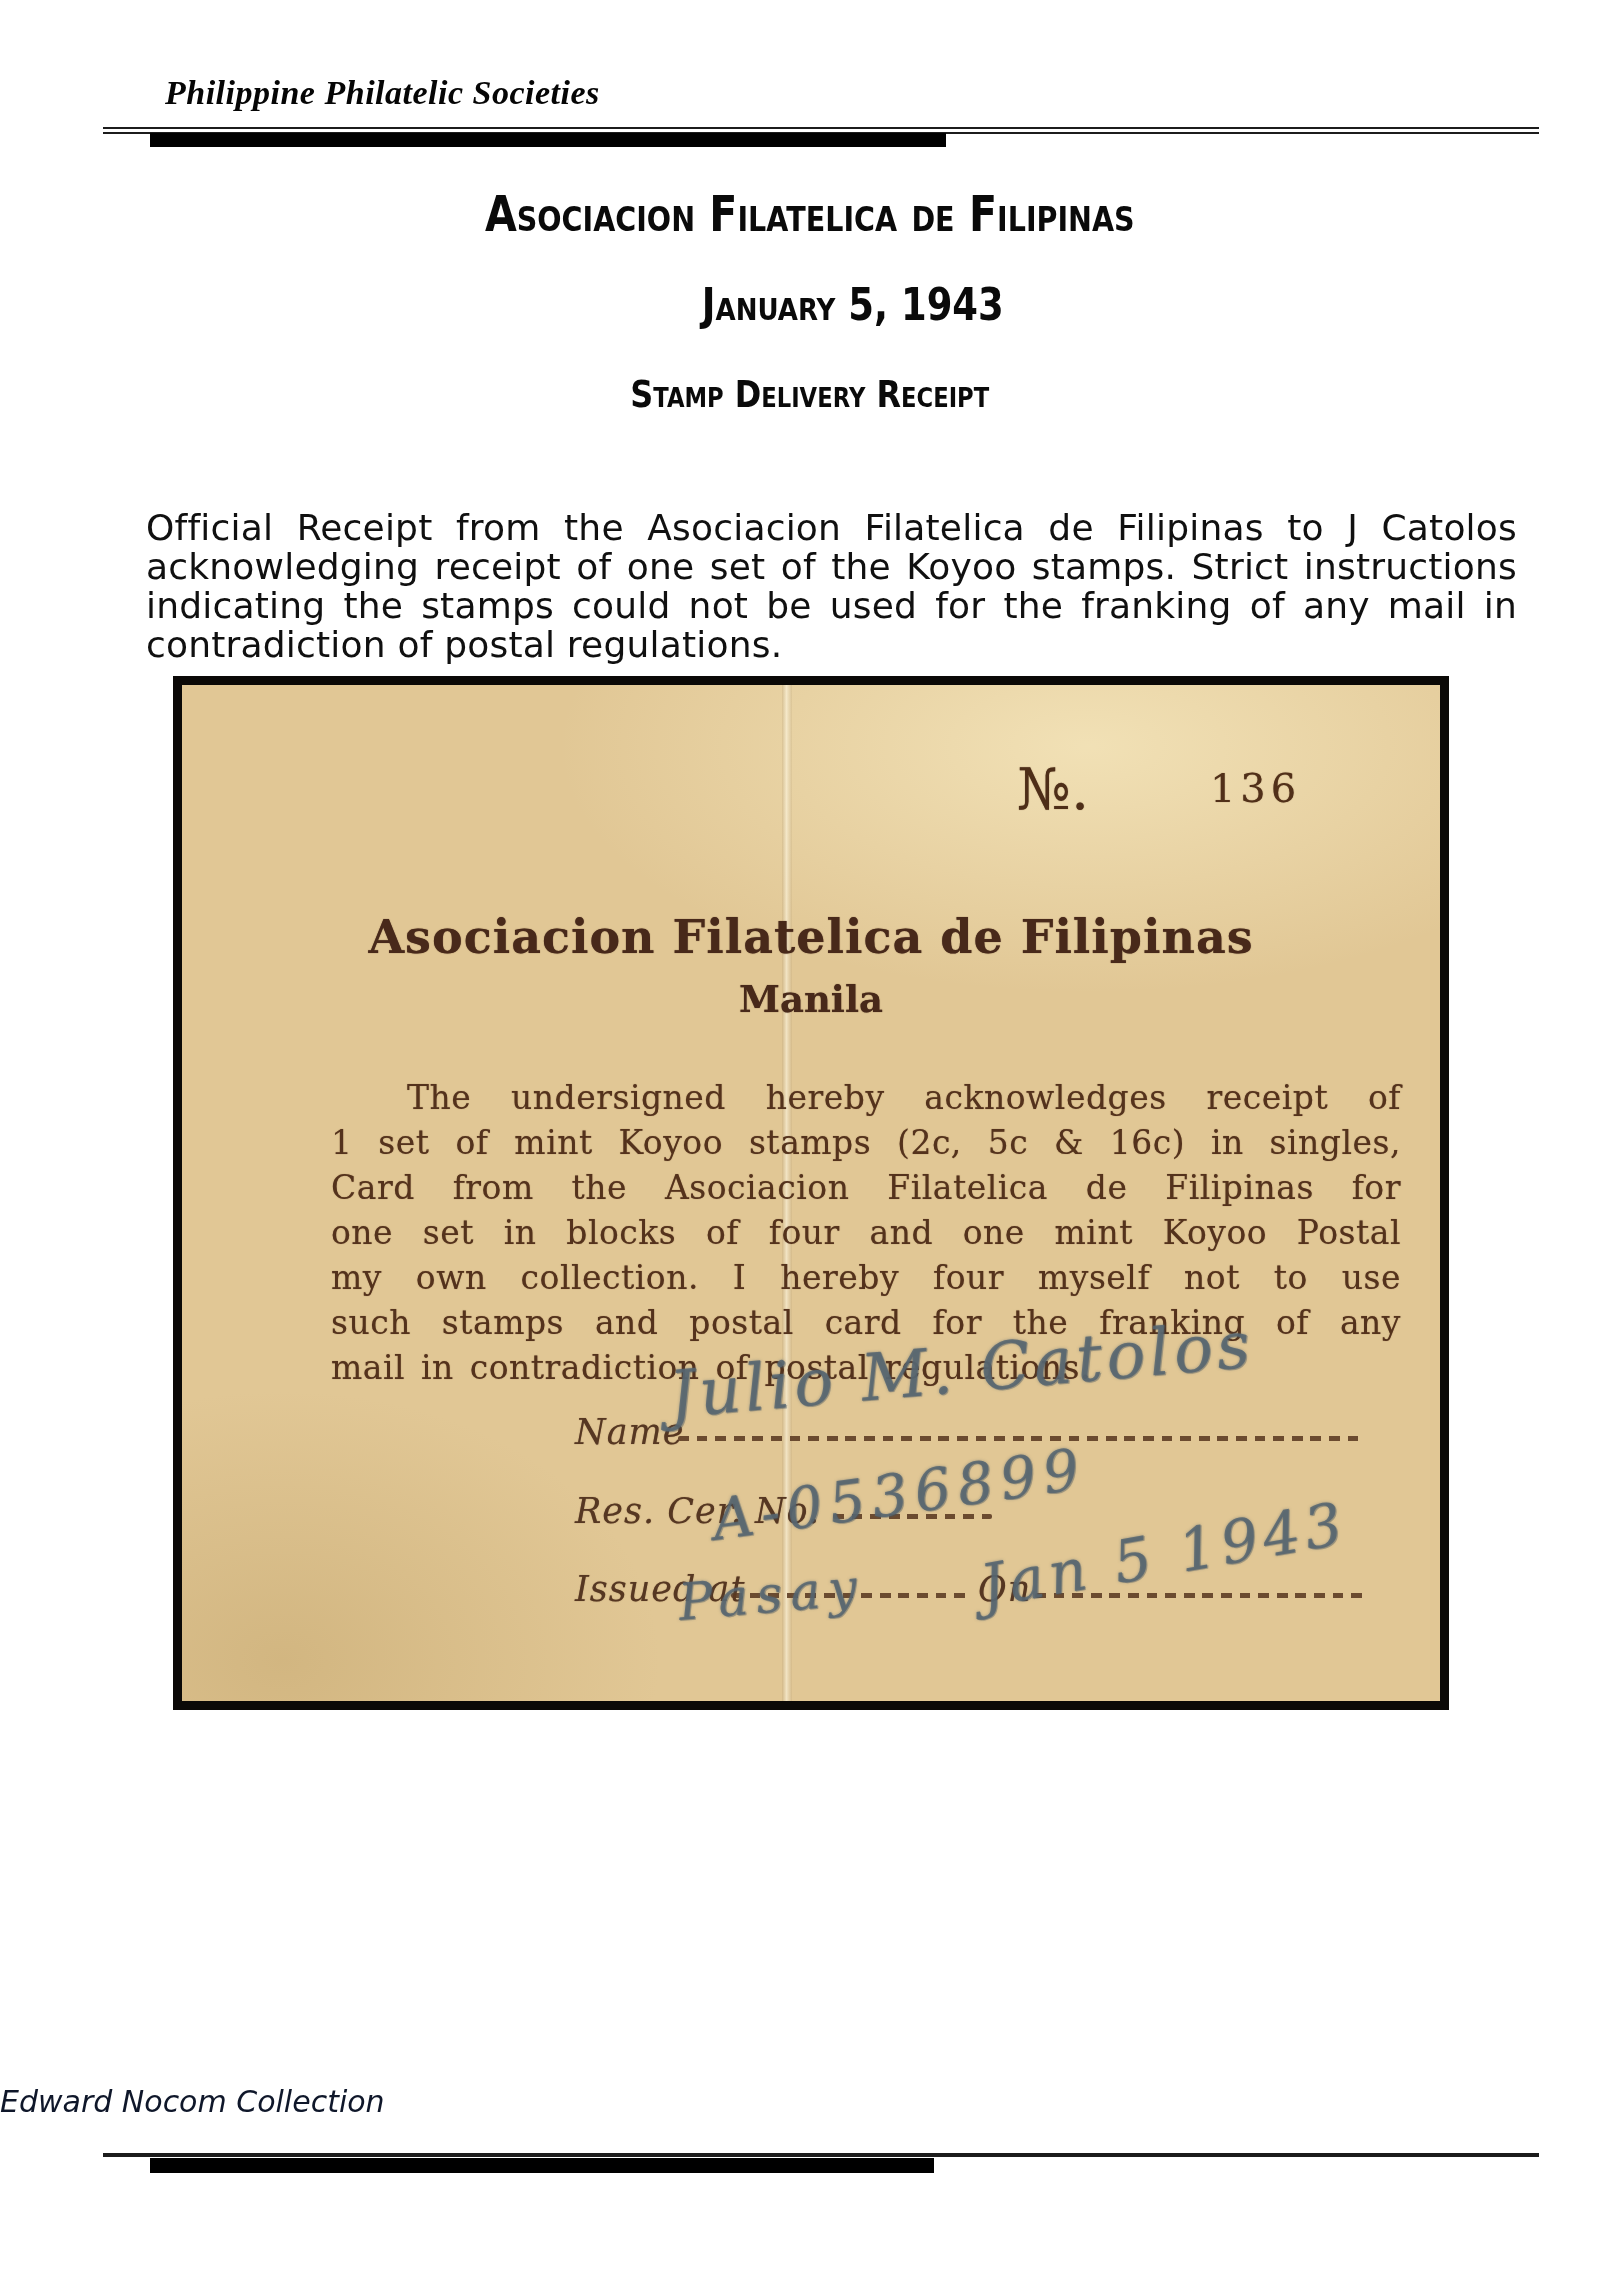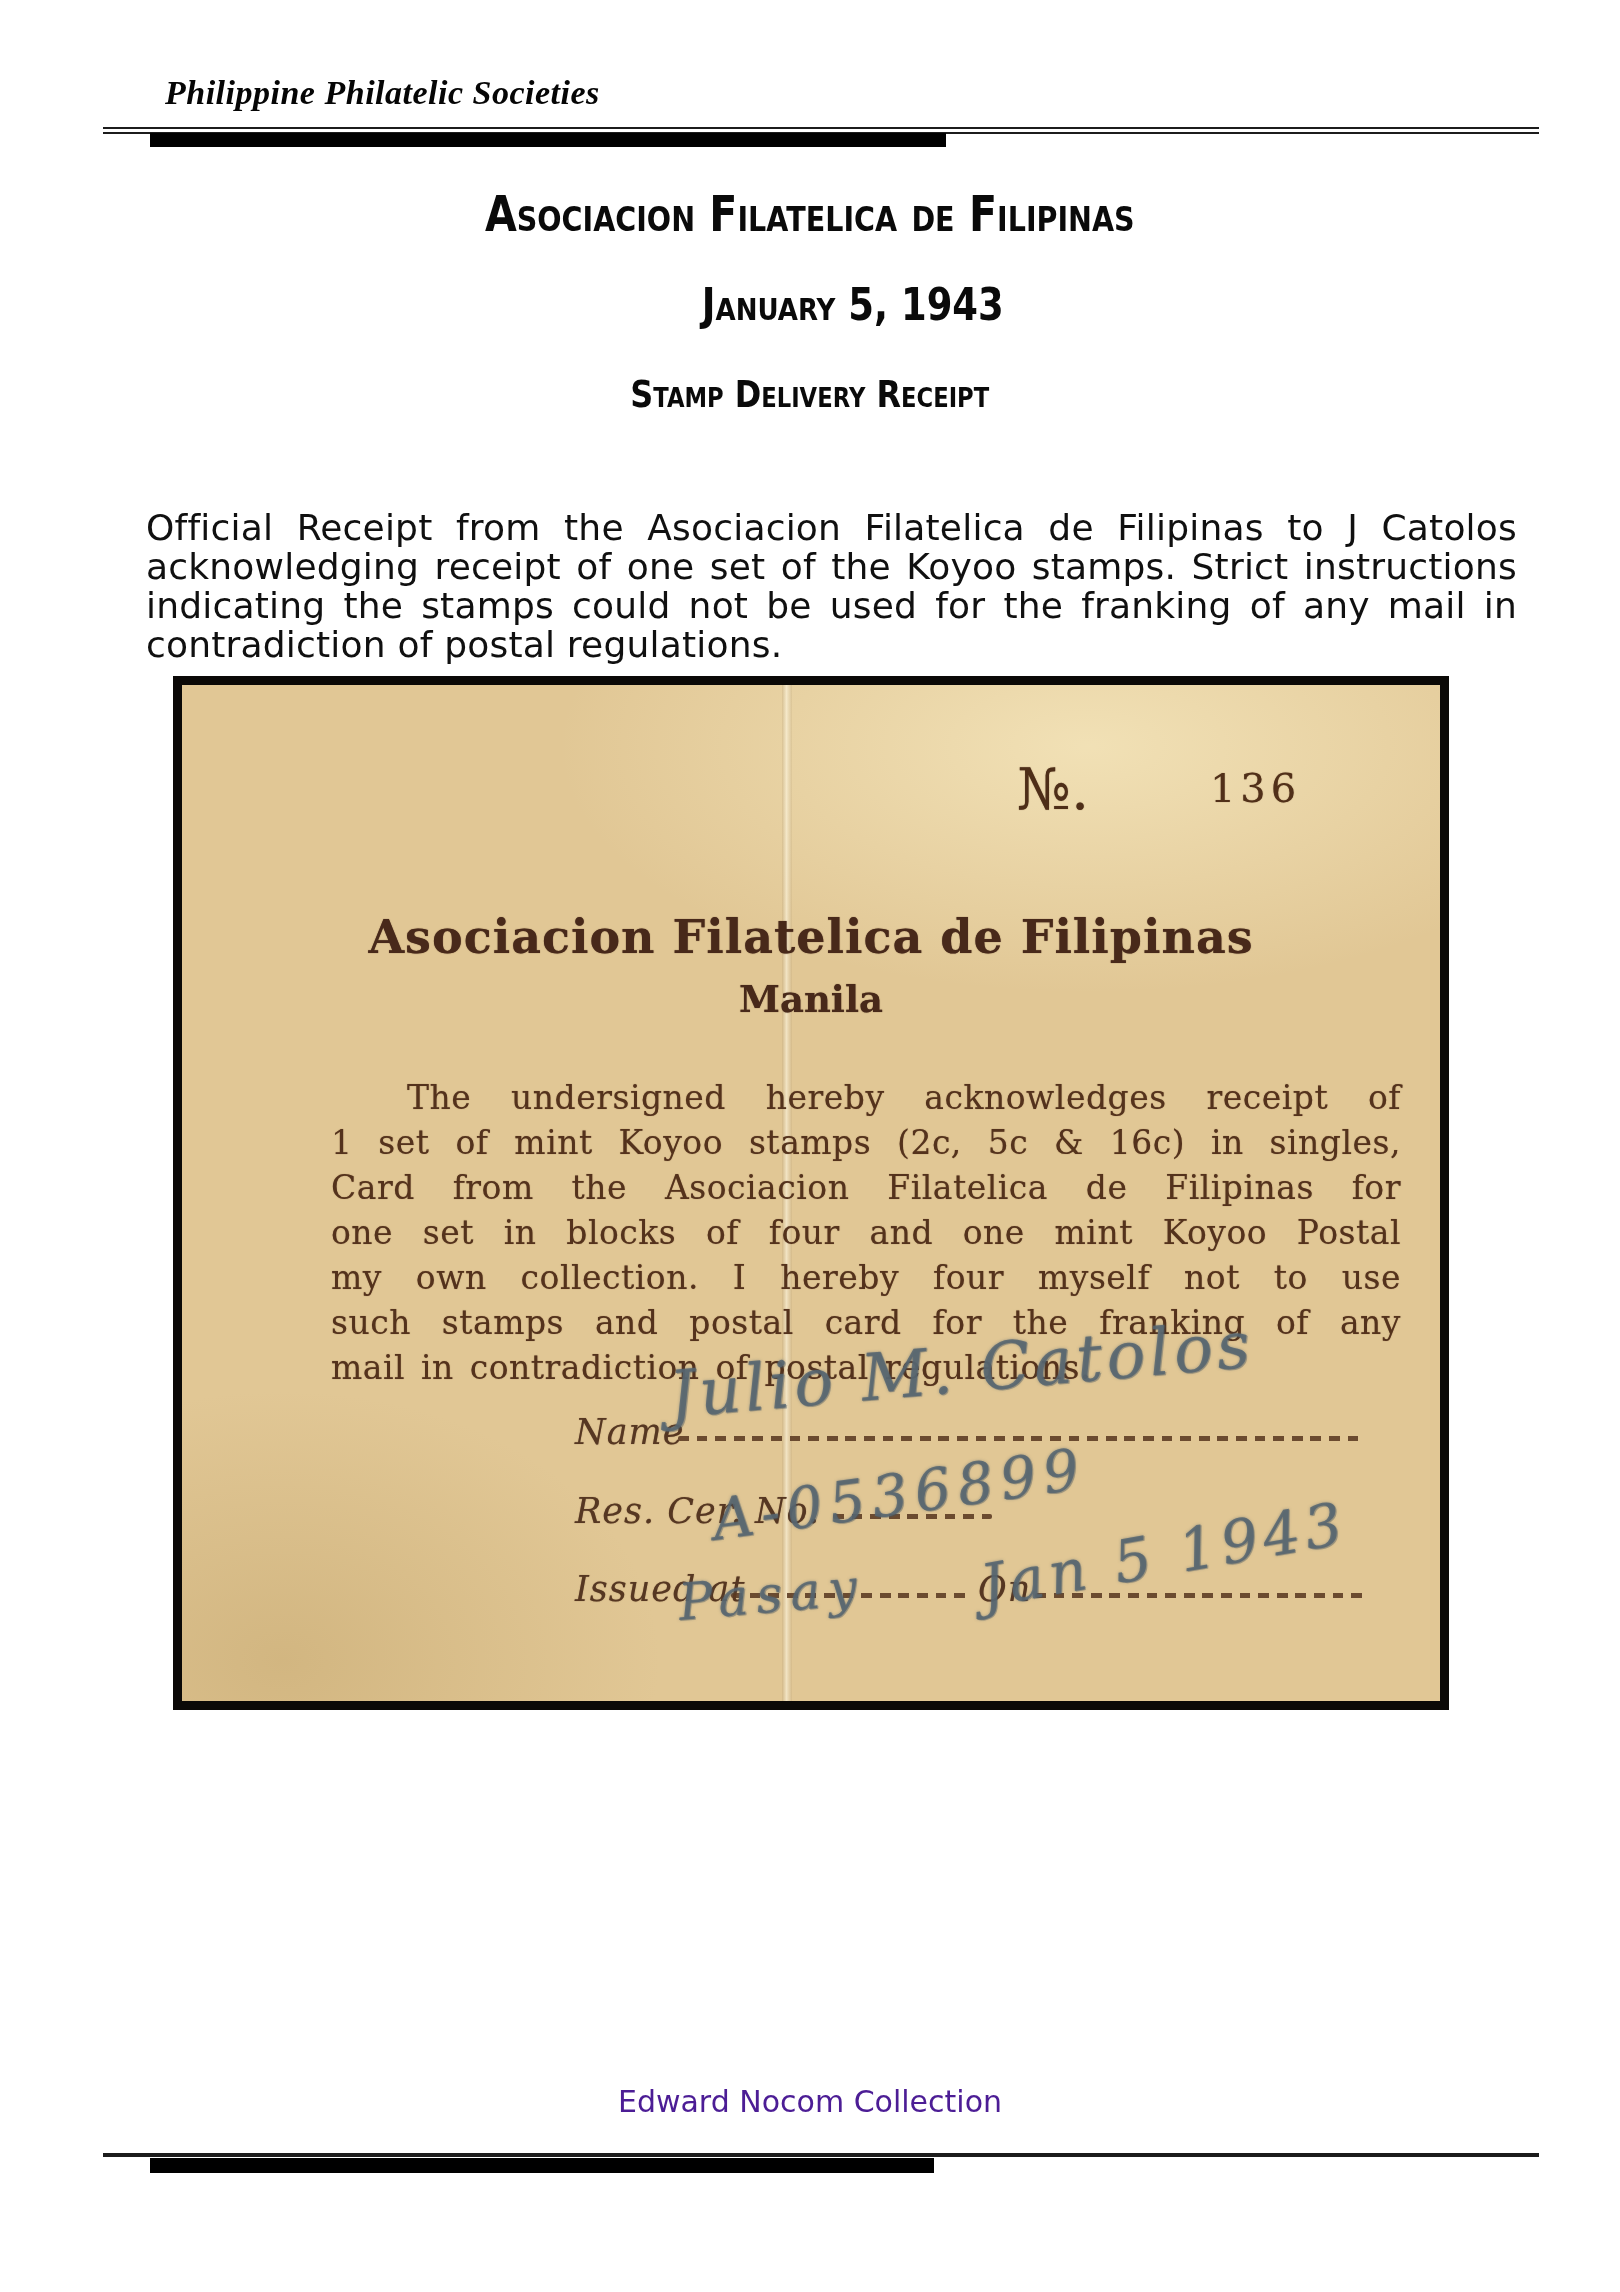--- a/index.html
+++ b/index.html
@@ -31,22 +31,22 @@
   .h3{top:375px;font-size:38px;}
   .h1 .h-inner{font-size:49px;}
   .h2 .h-inner{font-size:44px;}
   .h3 .h-inner{font-size:38px;}
   .intro{
     position:absolute;left:146px;top:472px;width:1371px;
     font-size:36px;line-height:39px;color:#101010;
     text-align:justify;letter-spacing:0.2px;
   }
   .footer-line{
-    position:absolute;left:0;top:2084px;width:1620px;text-align:center;
-    font-size:30px;color:#4c1d95;
+    position:absolute;left:0;top:2084px;width:1620px;
+    font-style:italic;font-size:30px;color:#0f172a;
   }
   
   .receipt{
     position:absolute;left:173px;top:676px;width:1276px;height:1034px;
     box-sizing:border-box;border:9.8px solid #0b0907;
     background:
       radial-gradient(ellipse 882px 412px at 72% 6%, rgba(244,229,187,0.85) 0%, rgba(244,229,187,0) 60%),
       radial-gradient(ellipse 686px 490px at 8% 96%, rgba(198,168,112,0.55) 0%, rgba(198,168,112,0) 55%),
       radial-gradient(ellipse 160% 130% at 50% 45%, rgba(0,0,0,0) 70%, rgba(120,92,48,0.22) 100%),
       #e1c795;

